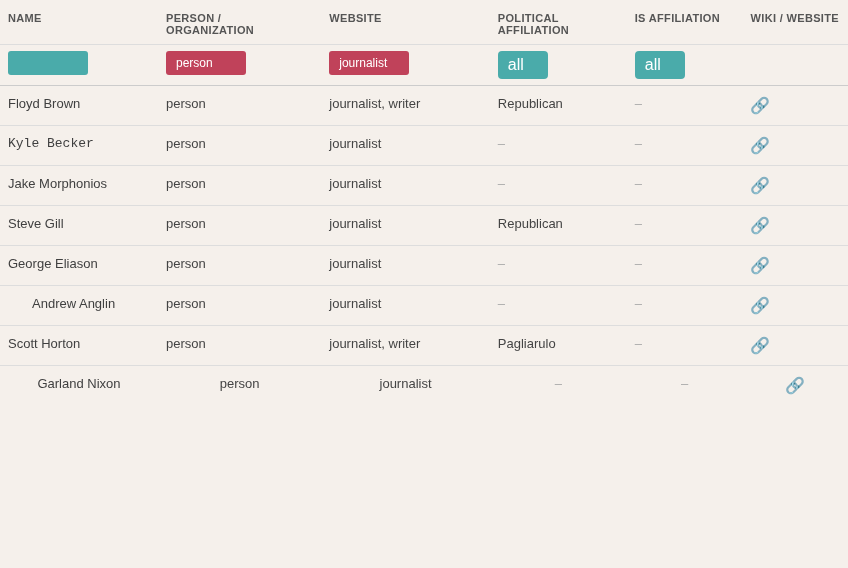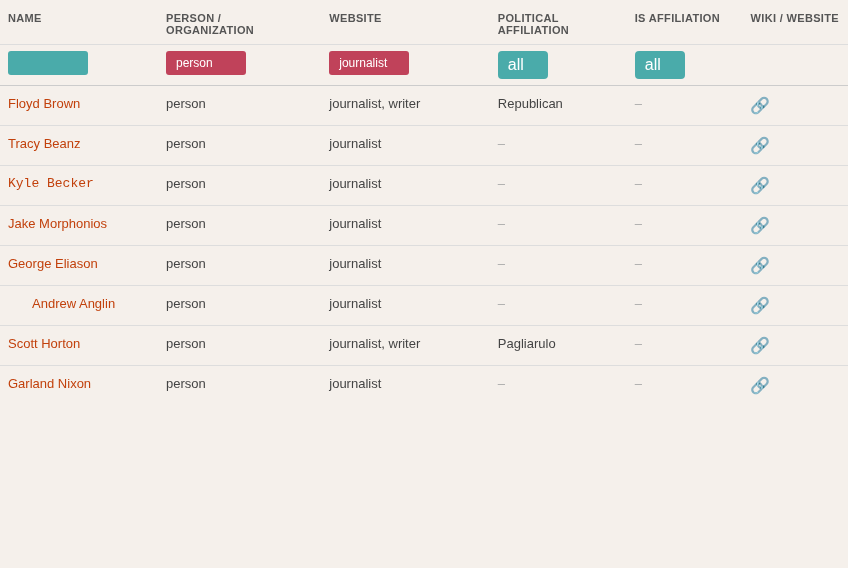--- a/index.html
+++ b/index.html
@@ -76,41 +76,42 @@
       display: inline-block;
       min-width: 50px;
     }
 
     tbody tr {
       border-bottom: 1px solid #ddd;
     }
 
     tbody tr:last-child {
       border-bottom: none;
+      text-align: center;
     }
 
     tbody td {
       padding: 10px 8px;
       vertical-align: top;
       color: #444;
       font-size: 13px;
     }
 
     .link-icon {
       color: #999;
       font-size: 16px;
       cursor: pointer;
     }
 
     .dash {
       color: #aaa;
     }
 
     .name-cell {
-      color: #c2410c;
+      color: #404040;
     }
   </style>
 </head>
 <body>
 
 <div class="table-container">
   <table>
     <colgroup>
       <col class="col-name">
       <col class="col-person">
@@ -154,40 +155,40 @@
 
     <tr>
           <td class="name-cell" style="white-space: pre-line;">Floyd Brown</td>
           <td>person</td>
           <td>journalist, writer</td>
           <td>Republican</td>
           <td><span class="dash">–</span></td>
           <td><span class="link-icon">🔗</span></td>
         </tr>
         <tr>
-          <td class="name-cell" style="white-space: pre-line;">Tracy Beanz</td>
-          <td>person</td>
-          <td>journalist</td>
-          <td><span class="dash">–</span></td>
-          <td><span class="dash">–</span></td>
-          <td><span class="link-icon">🔗</span></td>
-        </tr>
-        <tr>
           <td class="name-cell" style="white-space: pre-line; font-family: Liberation Mono, monospace;">Kyle Becker</td>
           <td>person</td>
           <td>journalist</td>
           <td><span class="dash">–</span></td>
           <td><span class="dash">–</span></td>
           <td><span class="link-icon">🔗</span></td>
         </tr>
         <tr>
           <td class="name-cell" style="white-space: pre-line; margin-top: 44px;">Jake Morphonios</td>
           <td>person</td>
           <td>journalist</td>
           <td><span class="dash">–</span></td>
+          <td><span class="dash">–</span></td>
+          <td><span class="link-icon">🔗</span></td>
+        </tr>
+        <tr>
+          <td class="name-cell" style="white-space: pre-line;">Steve Gill</td>
+          <td>person</td>
+          <td>journalist</td>
+          <td>Republican</td>
           <td><span class="dash">–</span></td>
           <td><span class="link-icon">🔗</span></td>
         </tr>
         <tr>
           <td class="name-cell" style="white-space: pre-line; margin-left: 32px;">George Eliason</td>
           <td>person</td>
           <td>journalist</td>
           <td><span class="dash">–</span></td>
           <td><span class="dash">–</span></td>
           <td><span class="link-icon">🔗</span></td>

